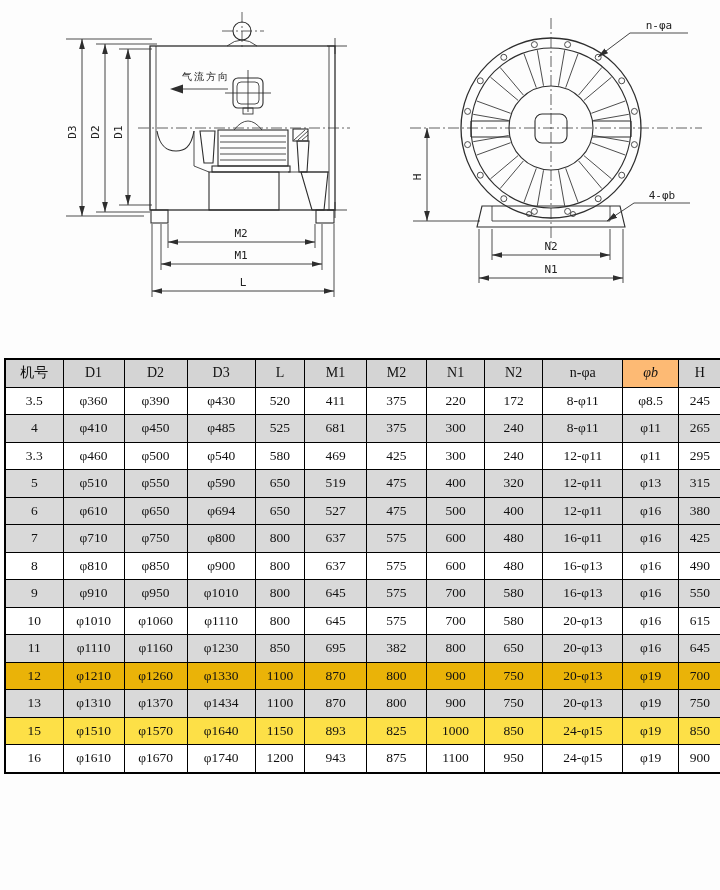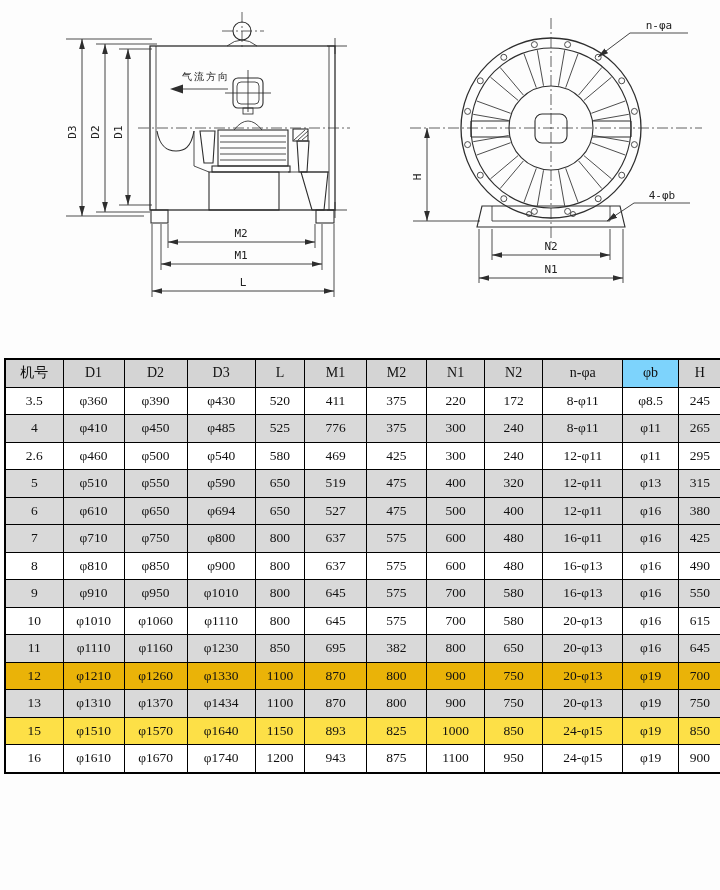--- a/index.html
+++ b/index.html
@@ -278,21 +278,21 @@
           <th style="background: rgb(212, 212, 212);">机号</th>
           <th style="background: rgb(212, 212, 212);">D1</th>
           <th style="background: rgb(212, 212, 212);">D2</th>
           <th style="background: rgb(212, 212, 212);">D3</th>
           <th style="background: rgb(212, 212, 212);">L</th>
           <th style="background: rgb(212, 212, 212);">M1</th>
           <th style="background: rgb(212, 212, 212);">M2</th>
           <th style="background: rgb(212, 212, 212);">N1</th>
           <th style="background: rgb(212, 212, 212);">N2</th>
           <th style="background: rgb(212, 212, 212);">n-φa</th>
-          <th style="background: #7dd3fc;">φb</th>
+          <th style="background: #fdba74; font-style: italic;">φb</th>
           <th style="background: rgb(212, 212, 212);">H</th>
         </tr>
       </thead>
       <tbody>
         <tr style="background: rgb(255, 255, 255);">
           <td>3.5</td>
           <td>φ360</td>
           <td>φ390</td>
           <td>φ430</td>
           <td>520</td>
@@ -303,30 +303,30 @@
           <td>8-φ11</td>
           <td>φ8.5</td>
           <td>245</td>
         </tr>
         <tr style="background: rgb(217, 217, 217);">
           <td>4</td>
           <td>φ410</td>
           <td>φ450</td>
           <td>φ485</td>
           <td>525</td>
-          <td>776</td>
+          <td>681</td>
           <td>375</td>
           <td>300</td>
           <td>240</td>
           <td>8-φ11</td>
           <td>φ11</td>
           <td>265</td>
         </tr>
         <tr style="background: rgb(255, 255, 255);">
-          <td>2.6</td>
+          <td>3.3</td>
           <td>φ460</td>
           <td>φ500</td>
           <td>φ540</td>
           <td>580</td>
           <td>469</td>
           <td>425</td>
           <td>300</td>
           <td>240</td>
           <td>12-φ11</td>
           <td>φ11</td>

